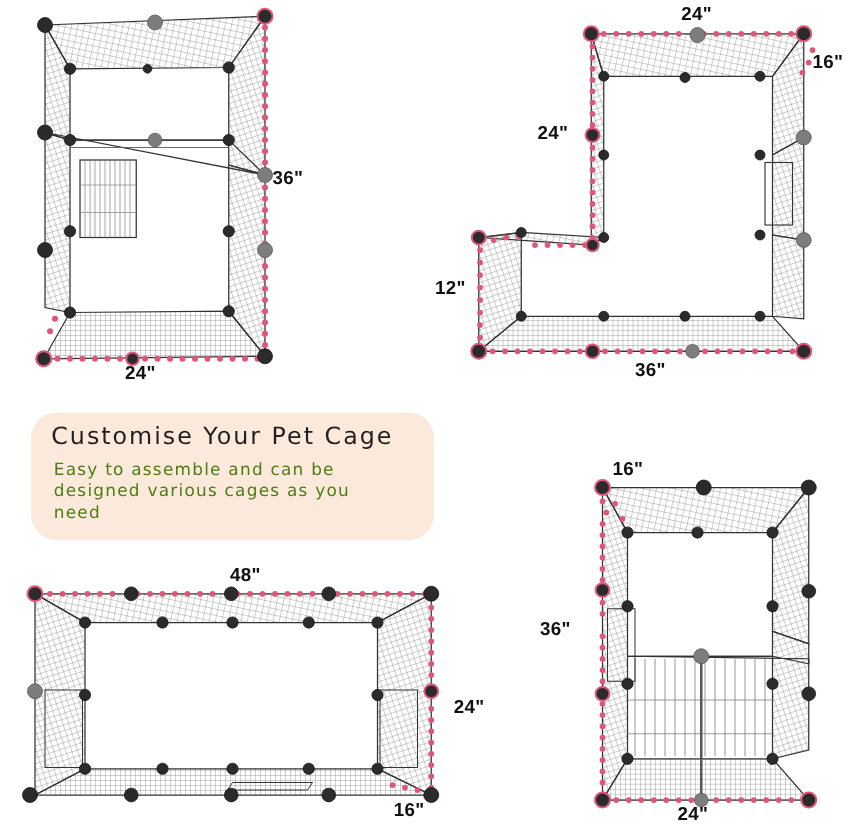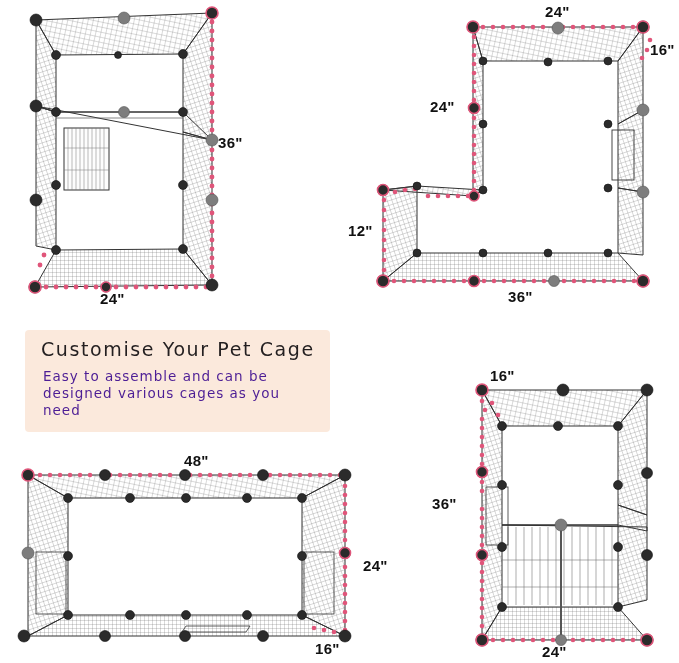--- a/index.html
+++ b/index.html
@@ -4,25 +4,25 @@
 <style>
   html,body{margin:0;padding:0;background:#ffffff;}
   body{width:679px;height:663px;position:relative;overflow:hidden;
        font-family:"Liberation Sans",sans-serif;}
   .stage{position:absolute;inset:0;}
   .cage{position:absolute;}
   .dim{position:absolute;font-family:"Liberation Sans",sans-serif;
        font-weight:bold;font-size:15px;color:#111;letter-spacing:.3px;
        white-space:nowrap;}
   #callout{position:absolute;left:25px;top:330px;width:305px;height:102px;
-           background:#fbe9dc;border-radius:4px;}
+           background:#fbe9dc;border-radius:20px;padding-left:17px;}
   #callout .ttl{position:absolute;left:16px;top:8px;font-family:"DejaVu Sans",sans-serif;
        font-size:19px;color:#231f20;letter-spacing:1.6px;white-space:nowrap;}
   #callout .sub{position:absolute;left:18px;top:38px;width:272px;
-       font-family:"DejaVu Sans",sans-serif;font-size:13.5px;color:#4c1d95;
+       font-family:"DejaVu Sans",sans-serif;font-size:13.5px;color:#4d7c0f;
        letter-spacing:1px;line-height:17px;}
   svg{display:block;overflow:visible;}
 </style>
 </head>
 <body>
 
 <div class="stage">
 
   <div class="cage" id="cage1" style="left:0px;top:0px;width:250px;height:310px;">
     <svg width="250" height="310" viewBox="0 0 250 310">

